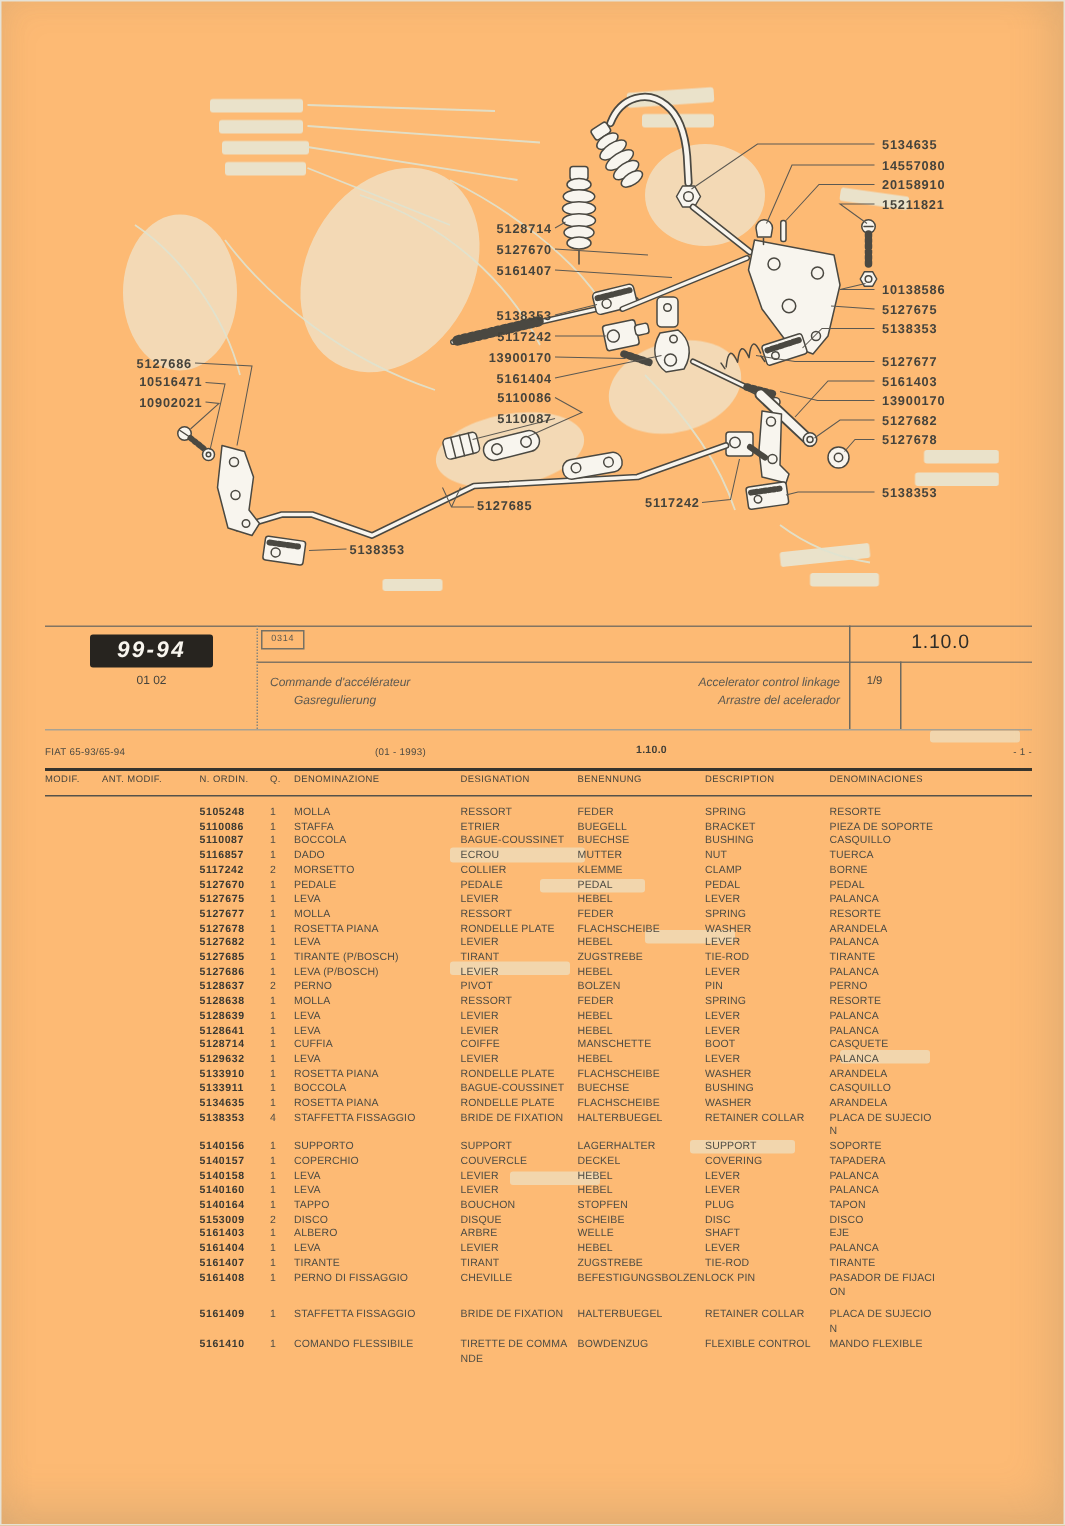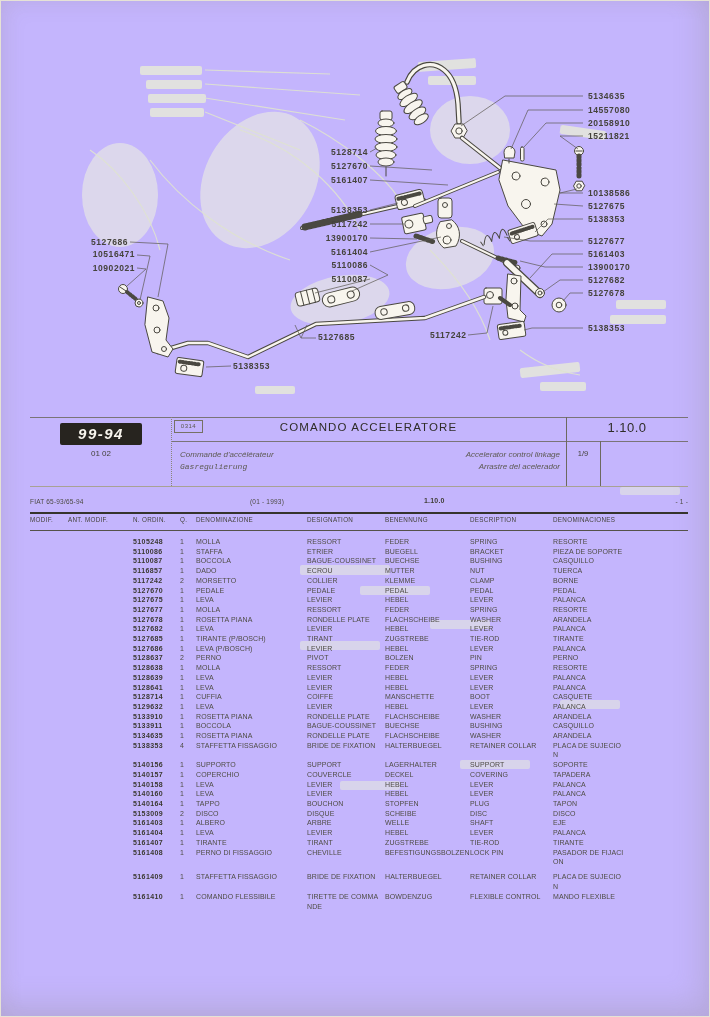--- a/index.html
+++ b/index.html
@@ -1,17 +1,17 @@
 <!DOCTYPE html>
 <html><head>
 <meta charset="utf-8">
 <style>
   html,body{margin:0;padding:0;background:#d9d5c9;}
   .page{
-    position:relative;width:710px;height:1017px;background:#c4b5fd;overflow:hidden;
+    position:relative;width:710px;height:1017px;background:#fdba74;overflow:hidden;
     font-family:"Liberation Sans",sans-serif;color:#3f3d37;
   }
   .page::before{
     content:'';position:absolute;inset:0;pointer-events:none;z-index:50;
     box-shadow:inset 0 0 0 1px #e6e2d6, inset -10px -14px 28px rgba(135,128,108,.20), inset 7px 5px 20px rgba(135,128,108,.10);
   }
   
   .diagram-art{position:absolute;left:0;top:0;z-index:1;}
   #diagram-labels{position:absolute;left:0;top:0;width:710px;height:420px;z-index:2;}
   .plabel{position:absolute;font-size:8.5px;font-weight:bold;letter-spacing:.55px;color:#45433c;white-space:nowrap;line-height:9px;}
@@ -28,21 +28,21 @@
   #vert-3{left:600px;top:441px;height:45px;width:1px;}
   
   .tb{position:absolute;z-index:4;}
   .badge{left:60px;top:423px;width:82px;height:22px;background:#27241f;color:#f8f5ee;
     font-size:15px;font-weight:bold;font-style:italic;letter-spacing:1.5px;text-align:center;line-height:22px;border-radius:2px;}
   .badge-sub{left:60px;top:449px;width:82px;text-align:center;font-size:8px;color:#45433c;}
   .code-box{left:174px;top:420px;width:27px;height:11px;border:1px solid #767164;font-size:6px;line-height:11px;text-align:center;color:#5a574e;letter-spacing:.5px;}
   .main-title{left:171px;top:421px;width:395px;text-align:center;font-size:11.5px;letter-spacing:1.1px;color:#2f2d28;}
   .sub-it{font-style:italic;font-size:8px;color:#5c5951;}
   .sub-fr{left:180px;top:450px;}
-  .sub-de{left:180px;top:462px;font-family:Liberation Mono, monospace;}
+  .sub-de{left:196px;top:462px;}
   .sub-en{left:330px;top:450px;width:230px;text-align:right;font-style:italic;}
   .sub-es{left:330px;top:462px;width:230px;text-align:right;}
   .section-code{left:566px;top:420px;width:122px;text-align:center;font-size:13px;color:#2f2d28;letter-spacing:.5px;}
   .sheet{left:566px;top:449px;width:34px;text-align:center;font-size:7.5px;color:#45433c;}
   
   .strip{position:absolute;z-index:4;font-size:6.5px;color:#4c4a42;letter-spacing:.2px;}
   #strip-model{left:30px;top:498px;}
   #strip-date{left:250px;top:498px;}
   #strip-section{left:424px;top:497px;font-size:7px;font-weight:bold;color:#403e37;}
   #strip-page{left:630px;top:498px;width:58px;text-align:right;}
@@ -317,21 +317,20 @@
   <div class="hrule" id="rule-block-bottom"></div>
   <div class="vrule" id="vert-1"></div>
   <div class="vrule" id="vert-2"></div>
   <div class="vrule" id="vert-3"></div>
   <div class="hrule" id="rule-thick"></div>
   <div class="hrule" id="rule-headers"></div>
 
   <div class="tb badge">99-94</div>
   <div class="tb badge-sub">01 02</div>
   <div class="tb code-box">0314</div>
-  <div class="tb main-title">COMANDO ACCELERATORE</div>
   <div class="tb sub-it sub-fr">Commande d'accélérateur</div>
   <div class="tb sub-it sub-de">Gasregulierung</div>
   <div class="tb sub-it sub-en">Accelerator control linkage</div>
   <div class="tb sub-it sub-es">Arrastre del acelerador</div>
   <div class="tb section-code">1.10.0</div>
   <div class="tb sheet">1/9</div>
 
   <div class="strip" id="strip-model">FIAT 65-93/65-94</div>
   <div class="strip" id="strip-date">(01 - 1993)</div>
   <div class="strip" id="strip-section">1.10.0</div>

